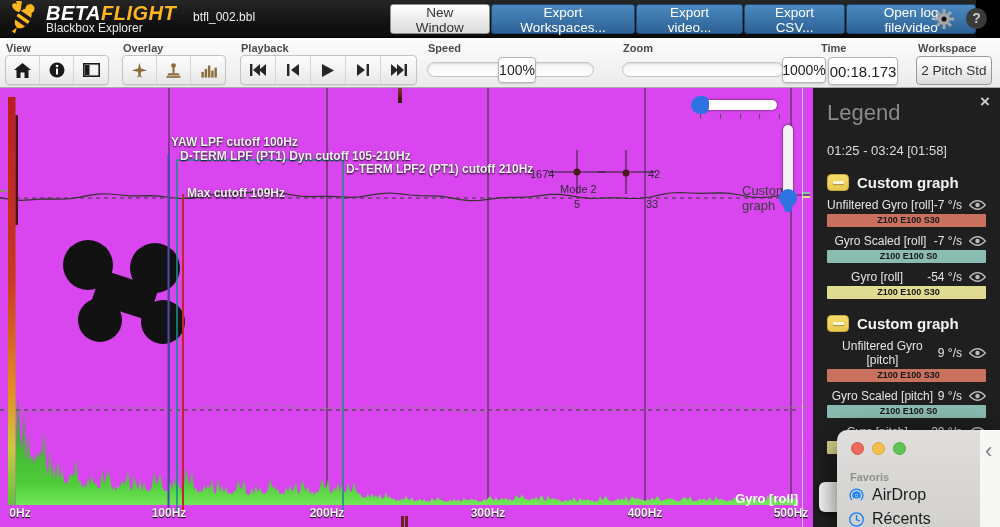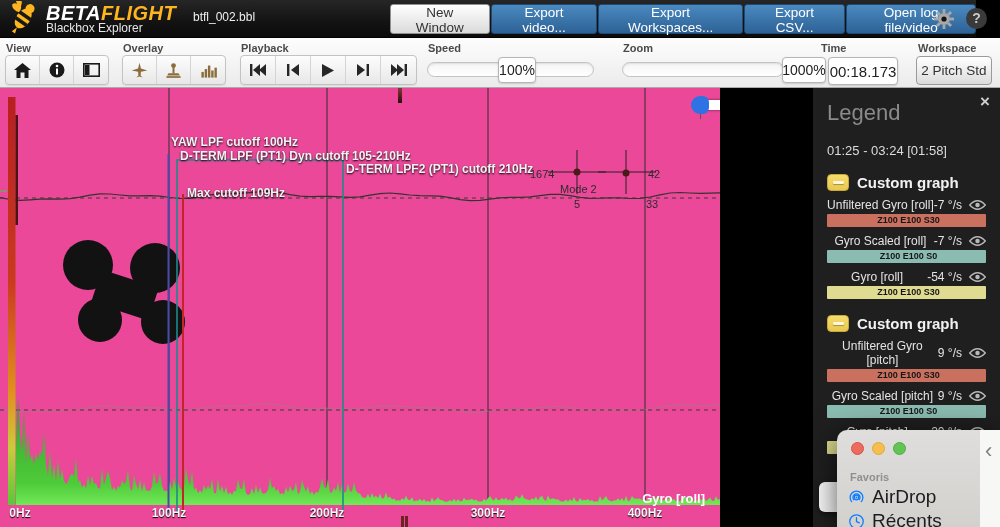--- a/index.html
+++ b/index.html
@@ -41,21 +41,21 @@
   .slider-track { position:absolute; top:24px; height:15px; border:1px solid #c3c3c3; border-radius:8px;
     background:linear-gradient(180deg,#f4f4f4,#ffffff); box-shadow:inset 0 1px 2px rgba(0,0,0,.1); cursor:pointer; }
   .value-box { position:absolute; top:19px; height:26px; background:#fff; border:1px solid #b5b5b5;
     border-radius:4px; color:#222; font-size:14px; display:flex; align-items:center; justify-content:center;
     box-shadow:0 1px 2px rgba(0,0,0,.15); }
   .ws-btn { position:absolute; left:916px; top:18px; width:76px; height:29px;
     background:linear-gradient(180deg,#ffffff,#dcdcdc); border:1px solid #9a9a9a; border-radius:4px;
     color:#333; font-size:13.5px; cursor:pointer; font-family:"Liberation Sans",sans-serif; }
 
   
-  .graph { position:absolute; left:0; top:88px; width:720px; height:439px; background:#ec4899; overflow:hidden; z-index:1; }
+  .graph { position:absolute; left:0; top:88px; width:813px; height:439px; background:#d946ef; overflow:hidden; z-index:1; }
   .graph svg.plot { position:absolute; left:0; top:0; }
   .anno { position:absolute; color:#f2f2f2; font-size:12px; font-weight:600; white-space:nowrap;
     text-shadow:0 1px 2px #000; }
   .axis-tick { position:absolute; top:418px; color:#f5f5f5; font-size:12px; font-weight:bold;
     text-shadow:0 1px 1px #000; transform:translateX(-50%); }
   .series-label { position:absolute; right:15px; top:403px; color:#fff; font-size:13px; font-weight:bold; }
   .watermark { position:absolute; left:742px; top:95px; color:#3c3c3c; font-size:13px; }
   .stick-num { position:absolute; color:#2c2c2e; font-size:11px; }
   .edge-line { position:absolute; left:802px; top:0; width:1px; height:439px; background:rgba(228,228,228,.85); }
   .trace-end-teal { position:absolute; left:803px; top:104px; width:7px; height:2px; background:#8bbcb1; }
@@ -109,21 +109,21 @@
   .finder-sidebar { position:absolute; left:0; top:0; width:143px; height:97px;
     background:linear-gradient(180deg,#e0dedc,#d3d1ce); }
   .finder-content { position:absolute; left:143px; top:0; width:20px; height:97px; background:#f7f7f6; }
   .traffic { position:absolute; left:14px; top:12px; display:flex; gap:8px; }
   .traffic i { width:13px; height:13px; border-radius:50%; }
   .tl-red { background:#ed6a5e; border:0.5px solid #d65549; }
   .tl-yellow { background:#f4bf4f; border:0.5px solid #dfa93a; }
   .tl-green { background:#61c454; border:0.5px solid #50ad43; }
   .finder-section { position:absolute; left:13px; top:41px; font-size:11px; font-weight:600; color:#8f8f8f; }
   .finder-row { position:absolute; left:11px; display:flex; align-items:center; gap:7px;
-    font-size:19px; color:#1c1c1e; cursor:pointer; }
+    font-size:16px; color:#1c1c1e; cursor:pointer; }
   .back-chevron { position:absolute; left:148px; top:8px; font-size:22px; color:#808080; font-weight:300; }
 </style>
 </head>
 <body>
 
 <div class="screen">
 
   <div class="header">
     <div class="brand">
       <svg width="38" height="36" viewBox="0 0 38 36">
@@ -138,22 +138,22 @@
         </g>
       </svg>
       <div class="brand-text">
         <div class="brand-name"><span class="beta">BETA</span><span class="flight">FLIGHT</span></div>
         <div class="brand-sub">Blackbox Explorer</div>
       </div>
     </div>
     <div class="filename">btfl_002.bbl</div>
     <div class="header-buttons">
       <button class="hbtn btn-light">New Window</button>
+      <button class="hbtn btn-blue">Export Workspaces...</button>
       <button class="hbtn btn-blue">Export video...</button>
-      <button class="hbtn btn-blue">Export Workspaces...</button>
       <button class="hbtn btn-blue">Export CSV...</button>
       <button class="hbtn btn-blue">Open log file/video</button>
     </div>
     <div class="gear-btn">
       <svg width="22" height="22" viewBox="0 0 22 22">
         <g fill="#a8a8a8">
           <circle cx="11" cy="11" r="6"></circle>
           <rect x="9.6" y="1" width="2.8" height="4"></rect>
             <rect x="9.6" y="17" width="2.8" height="4"></rect>
           <rect x="1" y="9.6" width="4" height="2.8"></rect>

